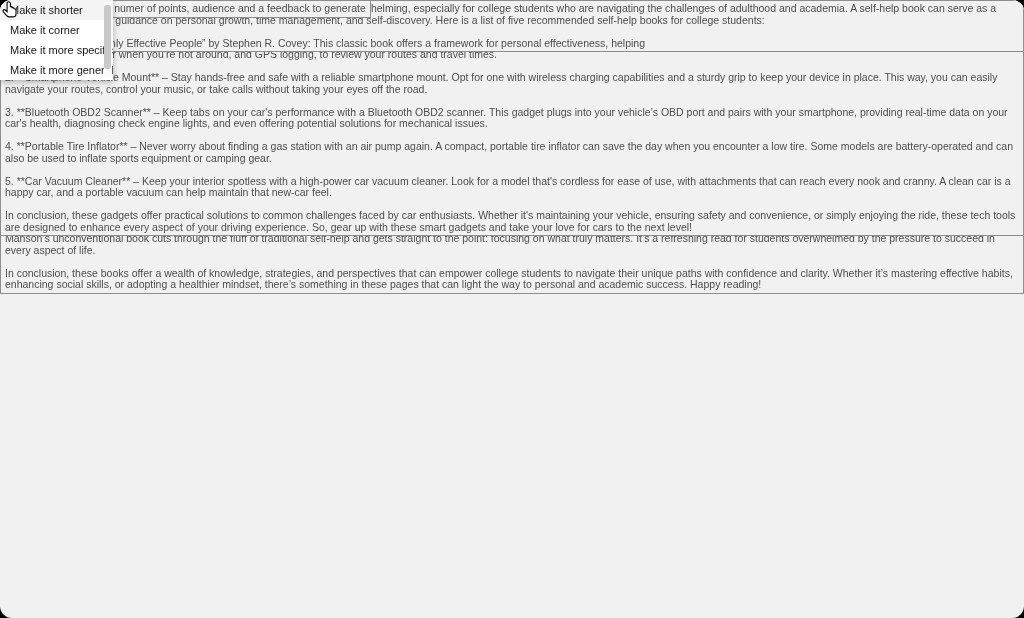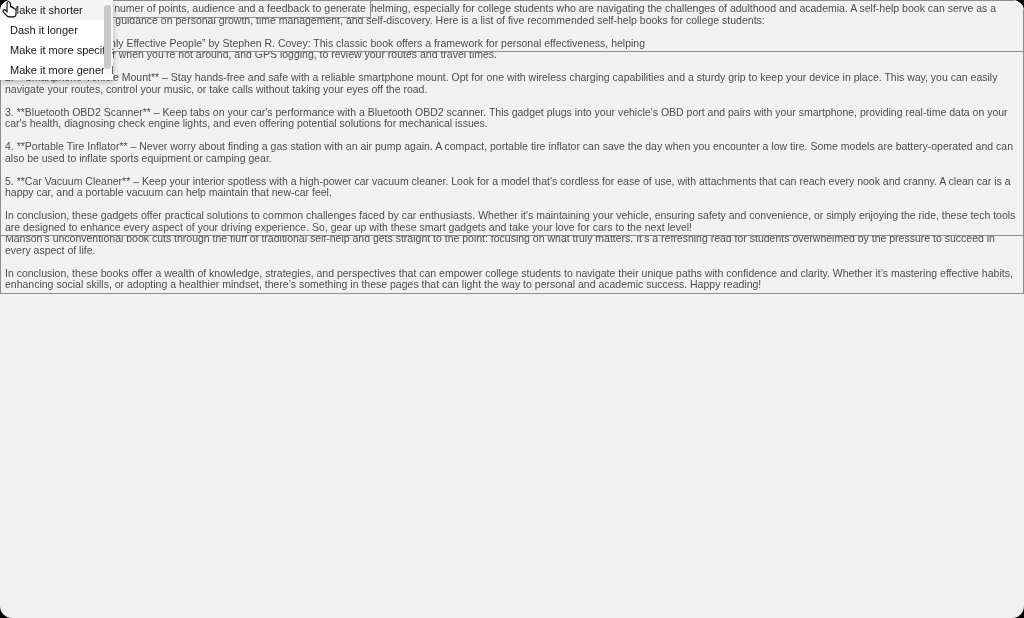--- a/index.html
+++ b/index.html
@@ -111,21 +111,21 @@
 
 1. “The 7 Habits of Highly Effective People” by Stephen R. Covey: This classic book offers a framework for personal effectiveness, helping</div>
   <div class="cell r3c3"></div>
   <div class="cell r3c4">Please provide a topic, numer of points, audience and a feedback to generate</div>
 
   <div class="active-input"></div>
   <div class="caret"></div>
 
   <div class="dropdown">
     <div class="dd-item hl">Make it shorter</div>
-    <div class="dd-item">Dash it longer</div>
+    <div class="dd-item">Make it corner</div>
     <div class="dd-item">Make it more specific</div>
     <div class="dd-item">Make it more general</div>
     <div class="dd-scrollbar">
       <div class="dd-thumb"></div>
     </div>
   </div>
 
   <div class="hand-cursor">
     <svg viewBox="0 0 24 24" width="20" height="20">
       <path d="M10 2c-.8 0-1.5.7-1.5 1.5V14l-2.2-2c-.7-.6-1.8-.6-2.4.1-.6.6-.5 1.6.1 2.2l4.6 4.9c.6.6 1.4 1 2.3 1h5.3c1.7 0 3-1.3 3-3v-5c0-1-.8-1.8-1.8-1.8h-.5c-.2-.8-.9-1.3-1.7-1.3h-.6c-.2-.6-.8-1-1.5-1h-.6V3.5C12 2.7 11.3 2 10.5 2z" fill="#ffffff" stroke="#000000" stroke-width="1.3"></path>

